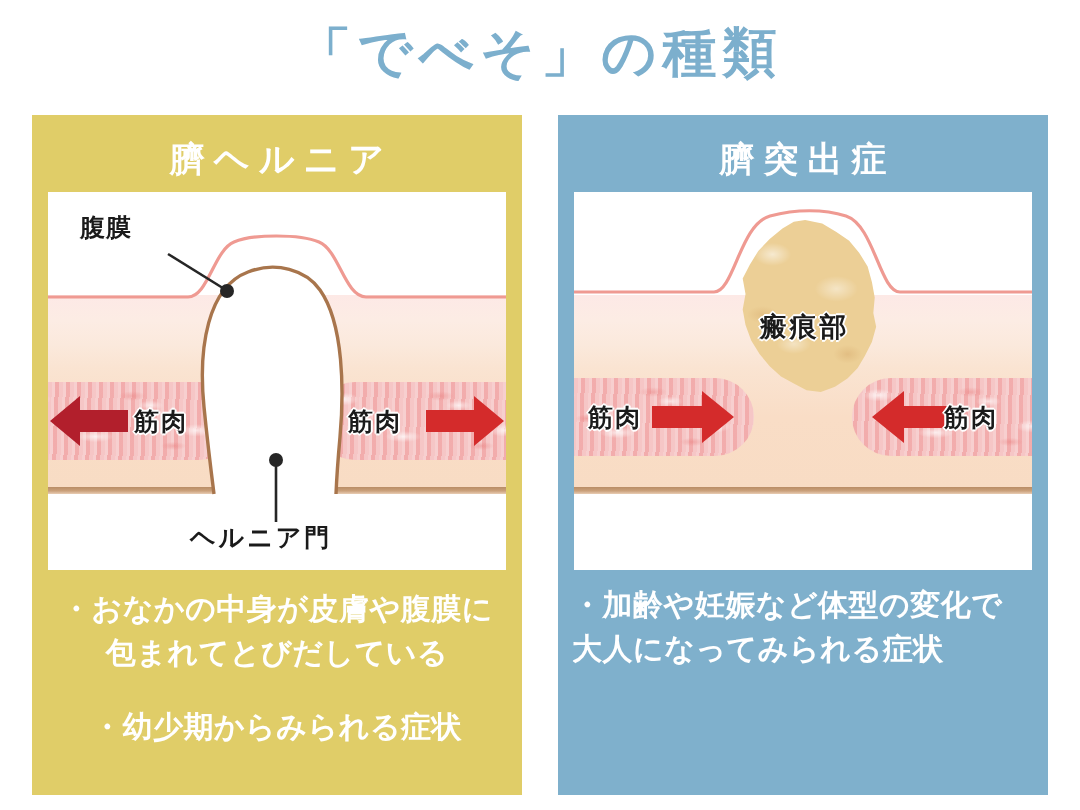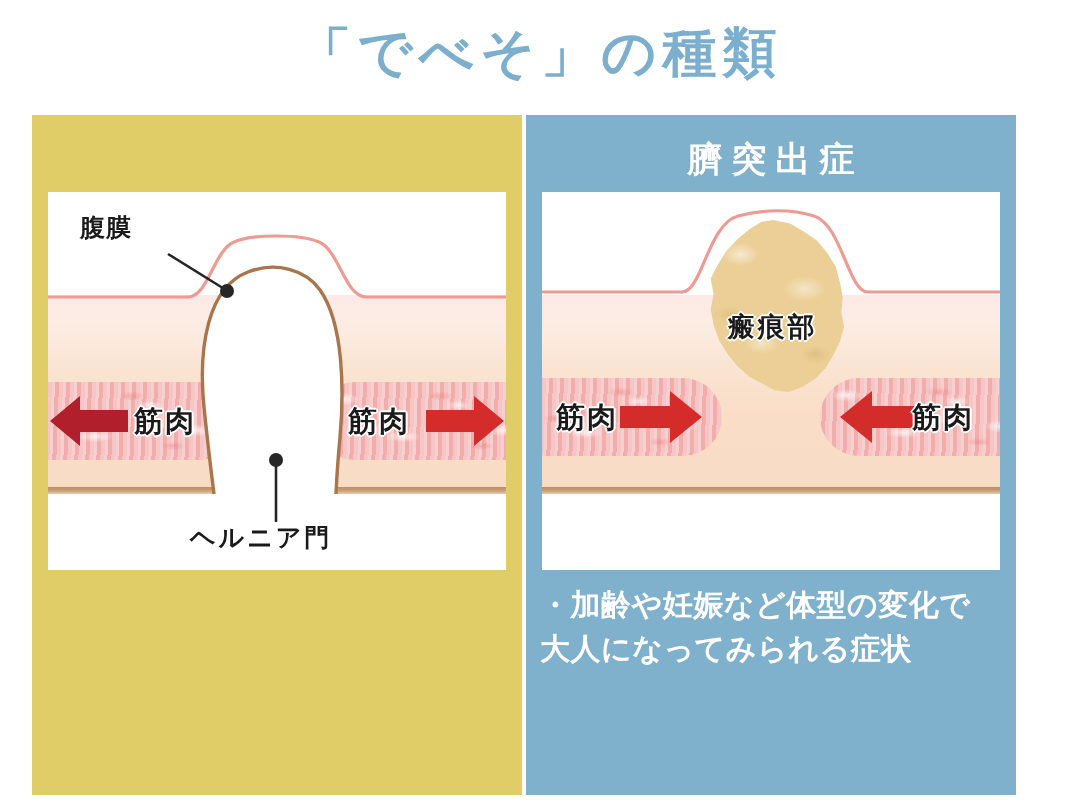--- a/index.html
+++ b/index.html
@@ -40,21 +40,21 @@
 
   
   .card {
     position: absolute;
     top: 115px;
     width: 490px;
     height: 680px;
     overflow: hidden;
   }
   .card-left  { left: 32px;  background: #e0cd68; }
-  .card-right { left: 526px; background: #7fb0cc; padding-left: 32px; }
+  .card-right { left: 558px; background: #7fb0cc; padding-left: 32px; }
 
   .card-title {
     position: absolute;
     top: 22px;
     left: 0;
     width: 100%;
     text-align: center;
     font-size: 35px;
     line-height: 44px;
     font-weight: 700;
@@ -129,21 +129,21 @@
       radial-gradient(ellipse 20px 7px at 54% 18%, rgba(232,120,120,.4), transparent 70%),
       radial-gradient(ellipse 18px 6px at 72% 82%, rgba(232,120,120,.42), transparent 70%),
       repeating-linear-gradient(92deg,
          rgba(255,255,255,.35) 0 3px,
          rgba(240,150,150,.30) 3px 7px,
          rgba(255,255,255,.22) 7px 11px);
   }
 
   .muscle-label {
     position: absolute;
-    font-size: 29px;
+    font-size: 25px;
     line-height: 30px;
     font-weight: 700;
     letter-spacing: 2px;
     color: #1a1a1a;
     text-shadow:
       2px 0 0 #fff, -2px 0 0 #fff, 0 2px 0 #fff, 0 -2px 0 #fff,
       1px 1px 0 #fff, -1px -1px 0 #fff, 1px -1px 0 #fff, -1px 1px 0 #fff;
     white-space: nowrap;
   }
 
@@ -232,20 +232,21 @@
 </style>
 </head>
 <body>
 
 <div class="page">
 
   <div class="page-title">「でべそ」の種類</div>
 
   <div class="card card-left">
 
+    <div class="card-title">臍ヘルニア</div>
 
     <div class="diagram">
 
       <div class="tissue layer-derm"></div>
       <div class="tissue layer-fat"></div>
       <div class="tissue layer-deep"></div>
       <div class="tissue layer-bottomline"></div>
 
       <div class="muscle" style="left:-40px; top:190px; width:230px;"></div>
       <div class="muscle" style="left:268px; top:190px; width:230px;"></div>
@@ -277,20 +278,25 @@
 
       <div class="callout-label" style="left:32px; top:20px;">腹膜</div>
 
       <div class="callout-label" style="left:142px; top:330px; letter-spacing:3px;">ヘルニア門</div>
 
       <div class="muscle-label" style="left:86px; top:214px;">筋肉</div>
 
       <div class="muscle-label" style="left:300px; top:214px;">筋肉</div>
     </div>
 
+    <div class="bullets bullets-left">
+      <div class="bullet">・おなかの中身が皮膚や腹膜に
+包まれてとびだしている</div>
+      <div class="bullet">・幼少期からみられる症状</div>
+    </div>
   </div>
 
   <div class="card card-right">
 
     <div class="card-title">臍突出症</div>
 
     <div class="diagram">
 
       <div class="tissue layer-derm"></div>
       <div class="tissue layer-fat"></div>

